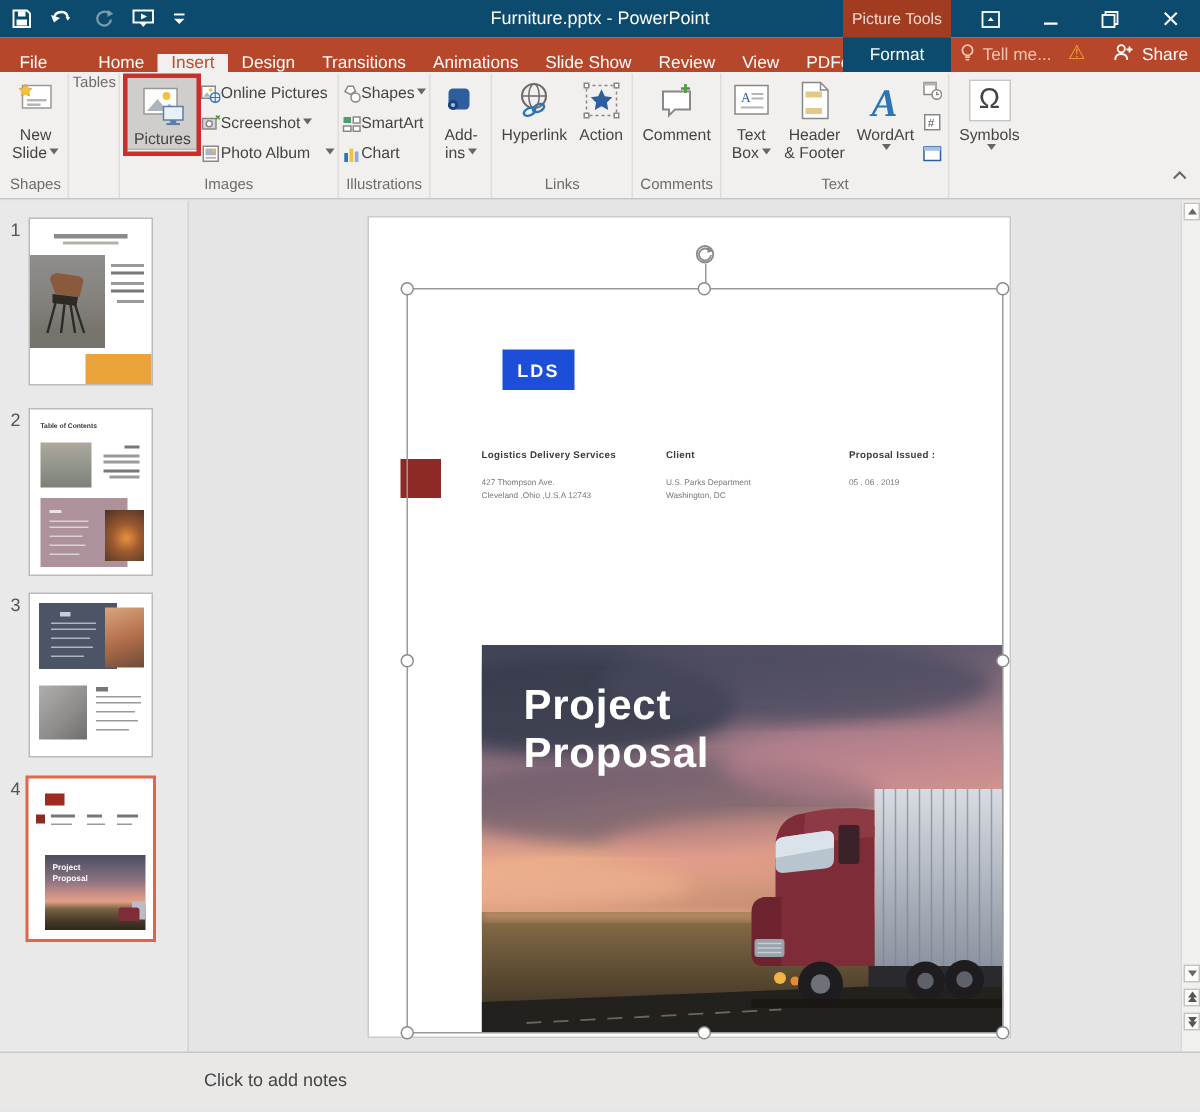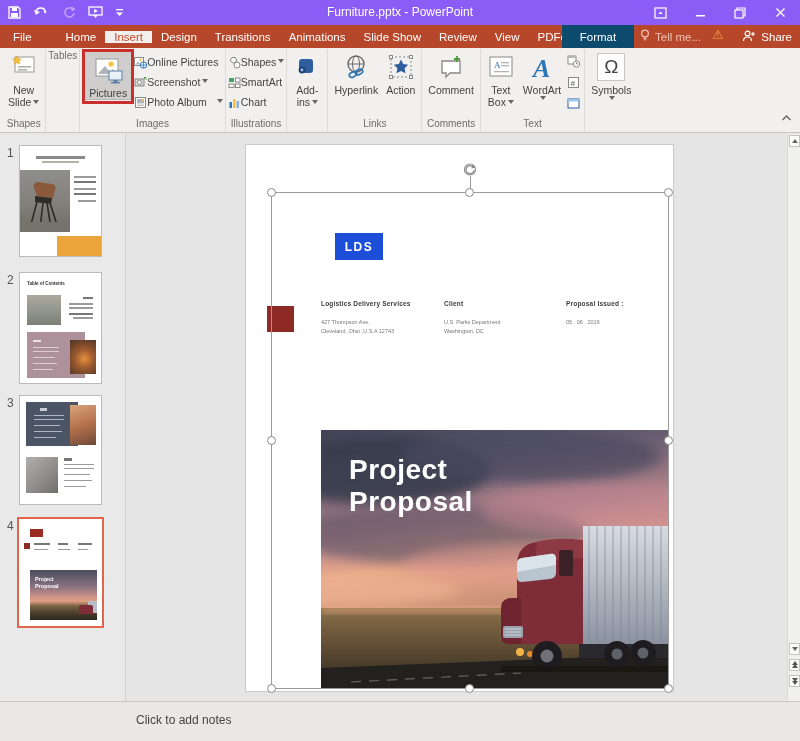--- a/index.html
+++ b/index.html
@@ -1,30 +1,30 @@
 <!DOCTYPE html>
 <html><head>
 <meta charset="utf-8">
 <style>
   * { box-sizing: border-box; margin: 0; padding: 0; }
   html,body { width:800px; height:741px; overflow:hidden; font-family:"Liberation Sans", sans-serif; background:#E6E6E6; }
   #app { position:relative; width:800px; height:741px; }
 
   
-  .titlebar { position:absolute; top:0; left:0; width:800px; height:25px; background:#8b5cf6; color:#fff; }
+  .titlebar { position:absolute; top:0; left:0; width:800px; height:25px; background:#0c4a6e; color:#fff; }
   .qat { position:absolute; left:8px; top:0; height:25px; display:flex; align-items:center; gap:12px; }
   .qat svg { display:block; }
   .win-title { position:absolute; left:250px; width:300px; top:0; height:25px; line-height:25px; text-align:center; font-size:12px; color:#fff; white-space:nowrap; }
   .ctx-block { position:absolute; left:562px; top:0; width:72px; height:48px; background:#A23C20; }
   .ctx-label { height:25px; line-height:26px; text-align:center; font-size:10.5px; color:#F5DCD2; white-space:nowrap; }
   .winbtns { position:absolute; right:0; top:0; height:25px; display:flex; }
   .winbtn { width:40px; height:25px; display:flex; align-items:center; justify-content:center; color:#fff; }
 
   
-  .tabrow { position:absolute; top:25px; left:0; width:800px; height:23px; background:#B7472A; display:flex; align-items:center; font-size:11.5px; color:#fff; }
+  .tabrow { position:absolute; top:25px; left:0; width:800px; height:23px; background:#B7472A; display:flex; align-items:flex-end; font-size:11.5px; color:#fff; }
   .tab { display:flex; align-items:center; padding:0 9px; white-space:nowrap; cursor:default; }
   .tab.file { padding:0 13px; }
   .tab.selected { background:#F1F0EE; color:#C24A2C; }
   .tab.format { position:absolute; left:562px; top:0; width:72px; height:23px; justify-content:center; background:#0c4a6e; }
   .tellme { position:absolute; left:640px; top:0; height:23px; display:flex; align-items:center; gap:5px; color:#F0C3B2; font-size:11.5px; }
   .warn { position:absolute; left:712px; top:2px; font-size:13px; color:#F2A93B; }
   .share { position:absolute; right:8px; top:0; height:23px; display:flex; align-items:center; gap:5px; color:#fff; font-size:11.5px; }
 
   
   .ribbon { position:absolute; top:48px; left:0; width:800px; height:85px; background:#F1F0EE; border-bottom:1px solid #C8C6C4; display:flex; align-items:stretch; padding:1px 2px 0 2px; }
@@ -141,20 +141,23 @@
           </svg>
         </span>
       <span>
           <svg width="9" height="13" viewBox="0 0 9 13">
             <rect x="1" y="3" width="7" height="1.3" fill="#fff"></rect>
             <path d="M1 6.5 L8 6.5 L4.5 10 Z" fill="#fff"></path>
           </svg>
         </span>
     </div>
     <div class="win-title">Furniture.pptx - PowerPoint</div>
+    <div class="ctx-block">
+      <div class="ctx-label">Picture Tools</div>
+    </div>
     <div class="winbtns">
       <span class="winbtn">
           <svg width="13" height="12" viewBox="0 0 13 12">
             <rect x="1" y="1" width="11" height="10" fill="none" stroke="#fff" stroke-width="1.2"></rect>
             <path d="M4.5 7 L6.5 4.5 L8.5 7 Z" fill="#fff"></path>
           </svg>
         </span>
       <span class="winbtn">
           <svg width="11" height="11" viewBox="0 0 11 11">
             <rect x="1" y="8" width="9" height="1.5" fill="#fff"></rect>
@@ -371,20 +374,30 @@
         <div class="bigbtn">
           <span class="bicon"><svg width="28" height="28" viewBox="0 0 28 28">
                 <rect x="3" y="4" width="22" height="19" fill="#fff" stroke="#8A8886"></rect>
                 <text x="7" y="15" font-size="9" fill="#2E5E9E" font-family="serif">A</text>
                 <rect x="14" y="9" width="8" height="1.3" fill="#B5B3B1"></rect>
                 <rect x="14" y="12" width="8" height="1.3" fill="#B5B3B1"></rect>
                 <rect x="7" y="18" width="15" height="1.3" fill="#B5B3B1"></rect>
               </svg></span>
           <span>Text</span>
           <span><span>Box</span><span class="caret"></span></span>
+        </div>
+        <div class="bigbtn">
+          <span class="bicon"><svg width="28" height="28" viewBox="0 0 28 28">
+                <path d="M6 2 h12 l5 5 v19 h-17 z" fill="#fff" stroke="#8A8886"></path>
+                <path d="M18 2 v5 h5" fill="none" stroke="#8A8886"></path>
+                <rect x="8" y="8" width="11" height="4" fill="#E3C888"></rect>
+                <rect x="8" y="19" width="11" height="4" fill="#E3C888"></rect>
+              </svg></span>
+          <span>Header</span>
+          <span>&amp; Footer</span>
         </div>
         <div class="bigbtn">
           <span class="bicon"><svg width="28" height="28" viewBox="0 0 28 28">
                 <text x="5" y="24" font-size="26" font-style="italic" font-weight="bold" fill="#2E75B6" font-family="serif">A</text>
               </svg></span>
           <span>WordArt</span>
           <span class="caret"></span>
         </div>
         <div class="micro-col">
           <span><svg class="icon-12" viewBox="0 0 13 13">

